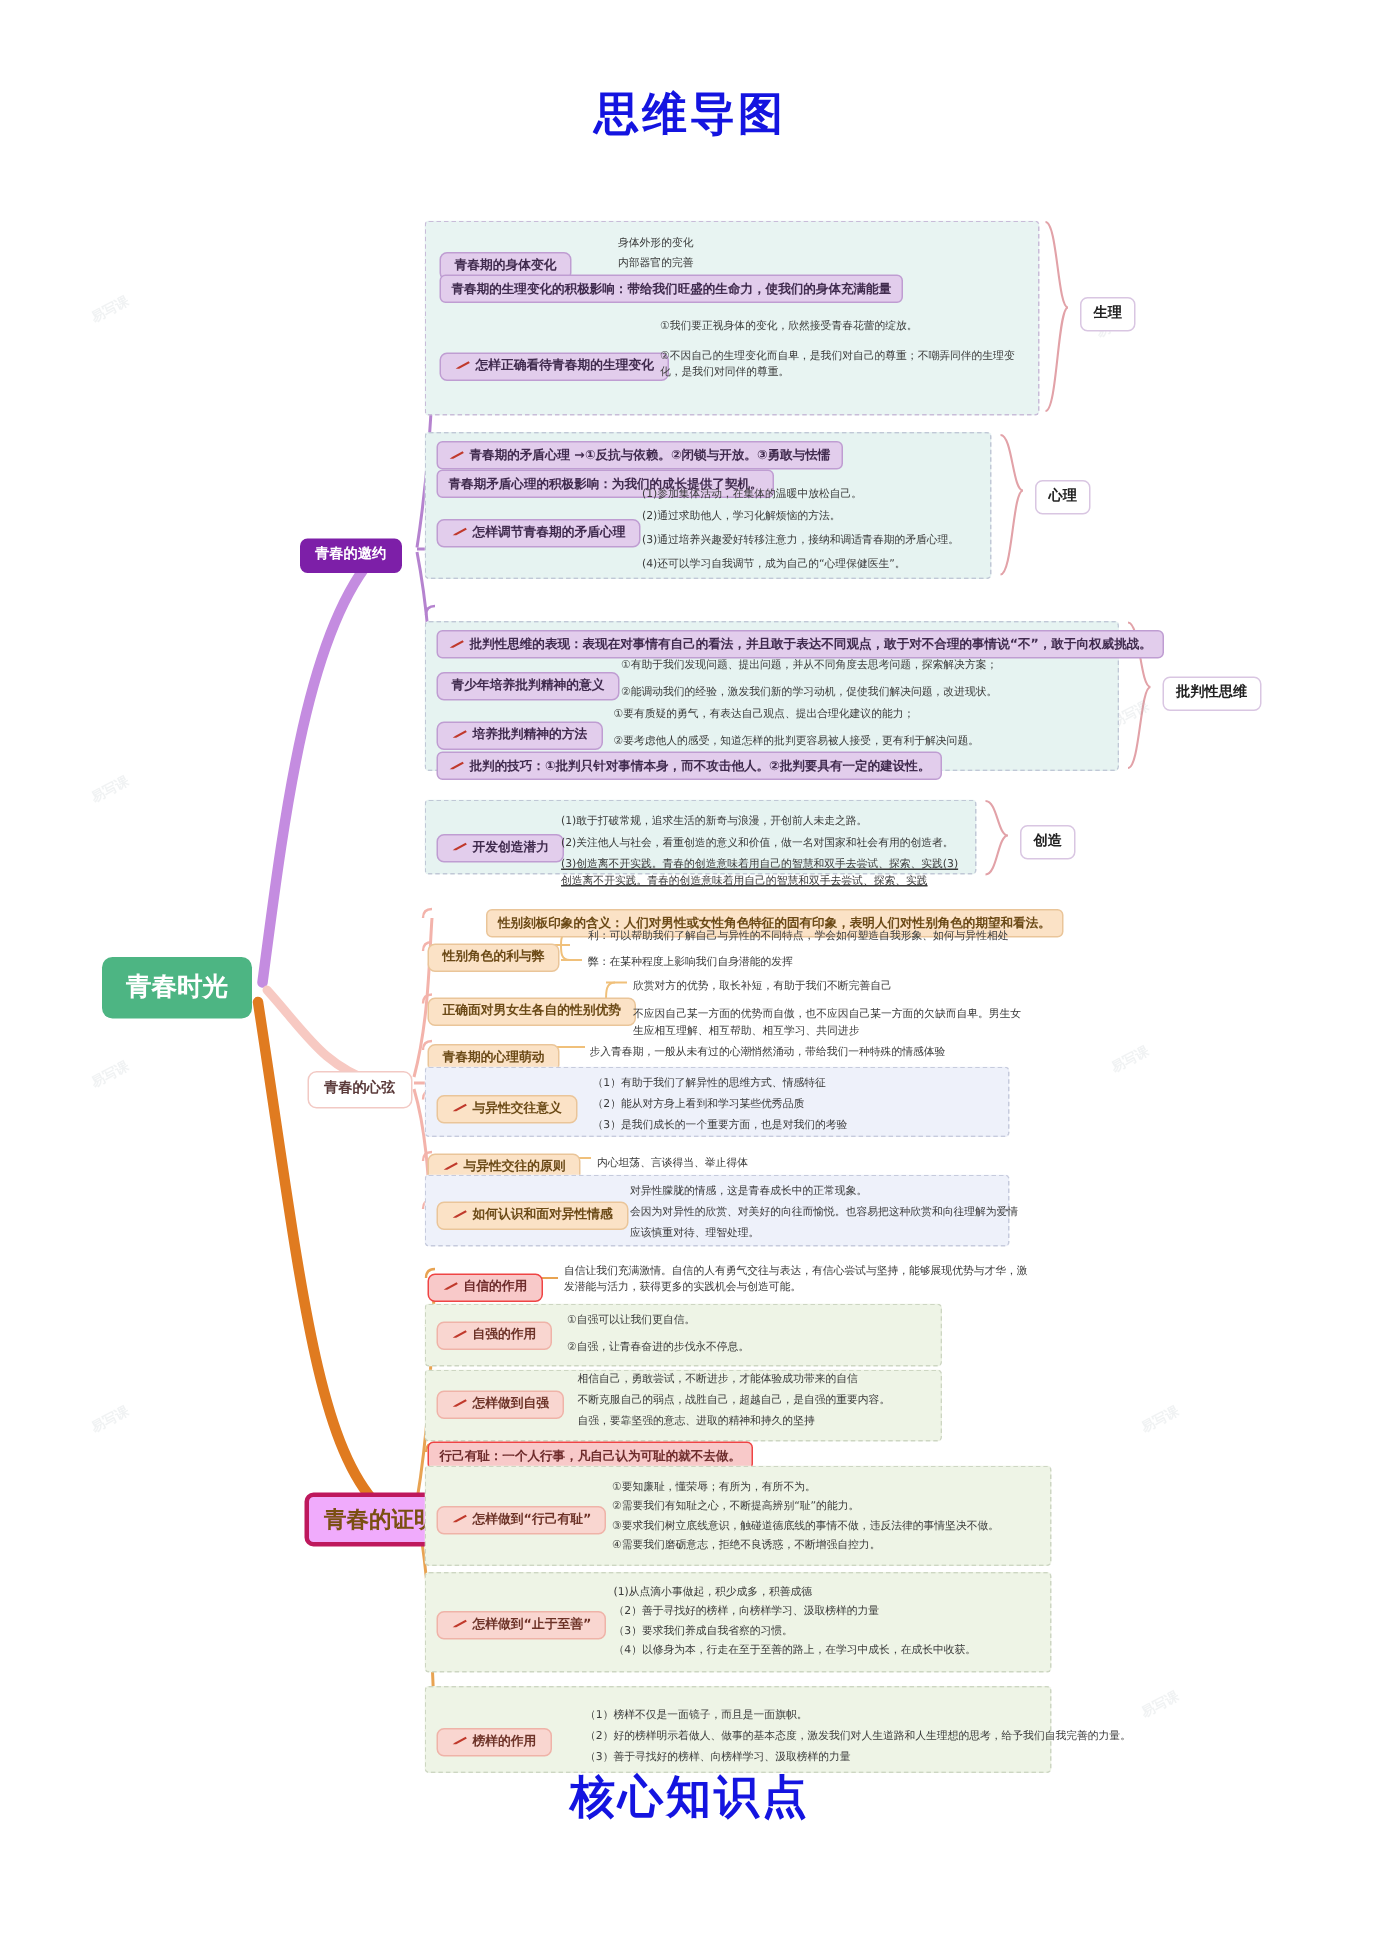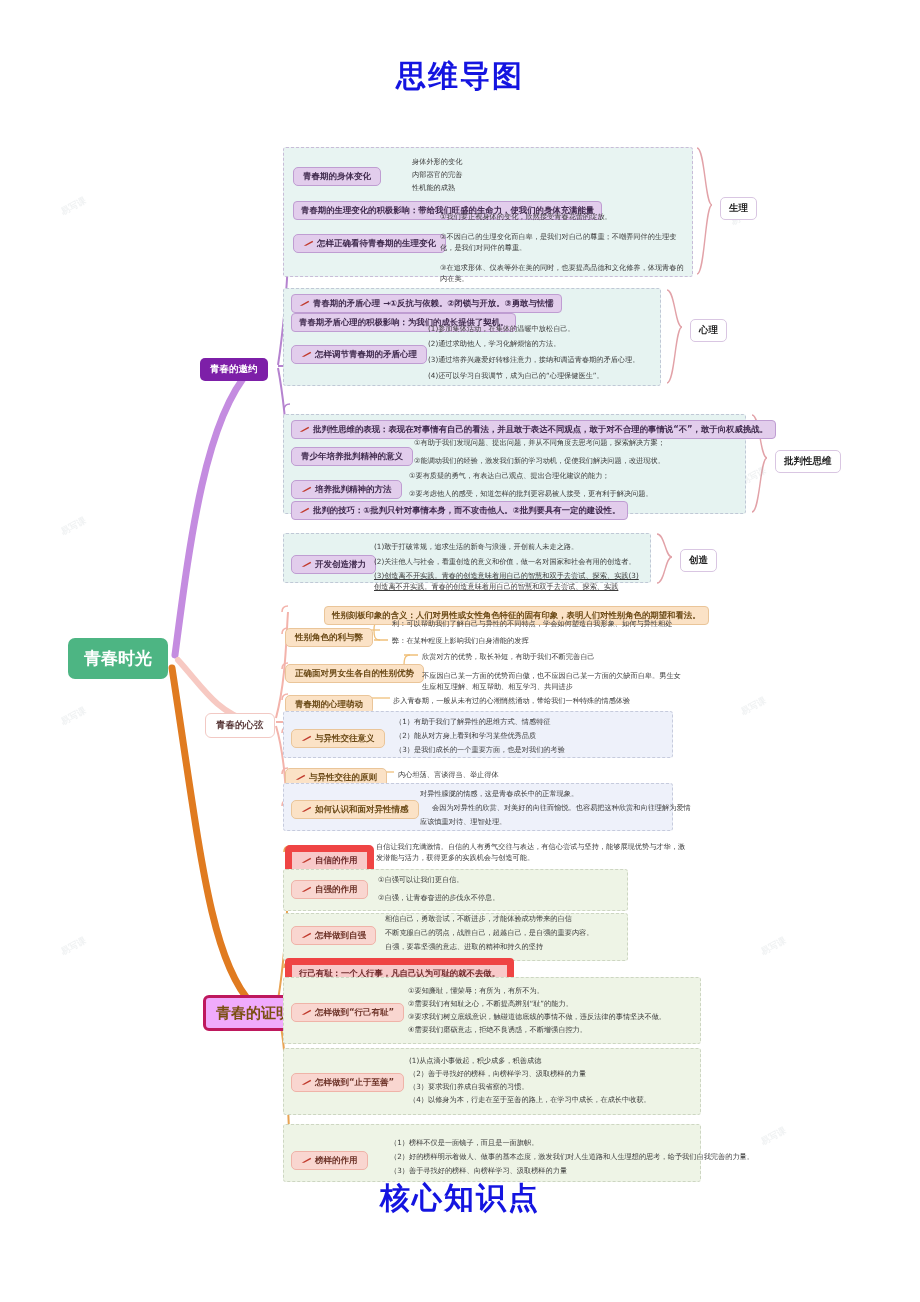--- a/index.html
+++ b/index.html
@@ -27,21 +27,21 @@
   .pen{display:inline-block;width:11px;height:7px;margin-right:3px;vertical-align:-1px;}
 
   
   .region{position:absolute;box-sizing:border-box;border:1px dashed #b9b9cf;border-radius:3px;}
   .reg-purple{background:#e8f4f2;border-color:#c8bcd8;}
   .reg-mint{background:#e6f3f1;border-color:#c0c8d6;}
   .reg-blue{background:#eef1fa;border-color:#c6cbdd;}
   .reg-green{background:#eef4e6;border-color:#cdd6c2;}
   .p-lav{background:#e2cdec;color:#402b4e;border:1px solid #bf9dd2;}
   .p-peach{background:#fbe2c6;color:#6b4a17;border:1px solid #eac599;}
-  .p-pink{background:#f8c9c9;color:#6d2b2b;border:7px solid #ef4444;}
+  .p-pink{background:#f8c9c9;color:#6d2b2b;border:1px solid #ef4444;}
   .p-rose{background:#f9d6d0;color:#6d3328;border:1px solid #efb3a8;}
   .p-bracket{background:#ffffff;color:#222;border:1px solid #d9c6e2;font-size:9.5px;padding:4px 8px;}
   .p-center{background:#4db583;color:#ffffff;font-size:17px;font-weight:bold;padding:9px 16px;border-radius:7px;}
   .p-branch1{background:#7d1fa8;color:#ffffff;font-size:9.5px;padding:5px 10px;}
   .p-branch2{background:#ffffff;color:#5a3a3a;font-size:9.5px;padding:5px 10px;border:1px solid #f2c9c4;border-radius:6px;}
   .p-branch3{background:#f0abfc;color:#7a4f12;font-size:15px;padding:5px 10px;border:3px solid #be185d;border-radius:6px;}
 
   
   .banner{font-size:8.4px;font-weight:bold;padding:3px 7px;border-radius:4px;display:inline-block;}
 
@@ -220,32 +220,31 @@
 
   <div class="region reg-purple" style="left:283px;top:147px;width:410px;height:130px;"></div>
 
   <div class="node" style="left:293px;top:164px;">
     <span class="pill p-lav">青春期的身体变化</span>
   </div>
   <div class="leaf leaf-nw" style="left:412px;top:156px;">身体外形的变化</div>
   <div class="leaf leaf-nw" style="left:412px;top:169px;">内部器官的完善</div>
   <div class="leaf leaf-nw" style="left:412px;top:182px;">性机能的成熟</div>
 
-  <div class="node" style="left:293px;top:198px;">
+  <div class="node" style="left:293px;top:180px;">
     <span class="pill p-lav banner">青春期的生理变化的积极影响：带给我们旺盛的生命力，使我们的身体充满能量</span>
   </div>
 
   <div class="node" style="left:293px;top:231px;">
     <span class="pill p-lav"><span class="pen"><svg viewBox="0 0 14 8" width="11" height="7">
             <path d="M1 7 L3 5.5 L12 0.5 L13 2 L4 7 Z" fill="#c0392b"></path>
           </svg></span><span>怎样正确看待青春期的生理变化</span></span>
   </div>
   <div class="leaf" style="left:440px;top:211px;width:245px;">①我们要正视身体的变化，欣然接受青春花蕾的绽放。</div>
   <div class="leaf" style="left:440px;top:231px;width:245px;">②不因自己的生理变化而自卑，是我们对自己的尊重；不嘲弄同伴的生理变化，是我们对同伴的尊重。</div>
-  <div class="leaf" style="left:440px;top:262px;width:250px;">③在追求形体、仪表等外在美的同时，也要提高品德和文化修养，体现青春的内在美。</div>
 
   <div class="region reg-mint" style="left:283px;top:288px;width:378px;height:98px;"></div>
 
   <div class="node" style="left:291px;top:291px;">
     <span class="pill p-lav banner"><span class="pen"><svg viewBox="0 0 14 8" width="11" height="7">
             <path d="M1 7 L3 5.5 L12 0.5 L13 2 L4 7 Z" fill="#c0392b"></path>
           </svg></span><span>青春期的矛盾心理 →①反抗与依赖。②闭锁与开放。③勇敢与怯懦</span></span>
   </div>
   <div class="node" style="left:291px;top:310px;">
     <span class="pill p-lav banner">青春期矛盾心理的积极影响：为我们的成长提供了契机。</span>
@@ -338,21 +337,21 @@
   </div>
   <div class="leaf leaf-nw" style="left:398px;top:769px;">内心坦荡、言谈得当、举止得体</div>
 
   <div class="region reg-blue" style="left:283px;top:783px;width:390px;height:48px;"></div>
   <div class="node" style="left:291px;top:797px;">
     <span class="pill p-peach"><span class="pen"><svg viewBox="0 0 14 8" width="11" height="7">
             <path d="M1 7 L3 5.5 L12 0.5 L13 2 L4 7 Z" fill="#c0392b"></path>
           </svg></span><span>如何认识和面对异性情感</span></span>
   </div>
   <div class="leaf leaf-nw" style="left:420px;top:788px;">对异性朦胧的情感，这是青春成长中的正常现象。</div>
-  <div class="leaf leaf-nw" style="left:420px;top:802px;margin-left:12px;">会因为对异性的欣赏、对美好的向往而愉悦。也容易把这种欣赏和向往理解为爱情</div>
+  <div class="leaf leaf-nw" style="left:420px;top:802px;">会因为对异性的欣赏、对美好的向往而愉悦。也容易把这种欣赏和向往理解为爱情</div>
   <div class="leaf leaf-nw" style="left:420px;top:816px;">应该慎重对待、理智处理。</div>
 
   <div class="node" style="left:285px;top:845px;">
     <span class="pill p-pink"><span class="pen"><svg viewBox="0 0 14 8" width="11" height="7">
             <path d="M1 7 L3 5.5 L12 0.5 L13 2 L4 7 Z" fill="#c0392b"></path>
           </svg></span><span>自信的作用</span></span>
   </div>
   <div class="leaf" style="left:376px;top:841px;width:310px;">自信让我们充满激情。自信的人有勇气交往与表达，有信心尝试与坚持，能够展现优势与才华，激发潜能与活力，获得更多的实践机会与创造可能。</div>
 
   <div class="region reg-green" style="left:283px;top:869px;width:345px;height:42px;"></div>

